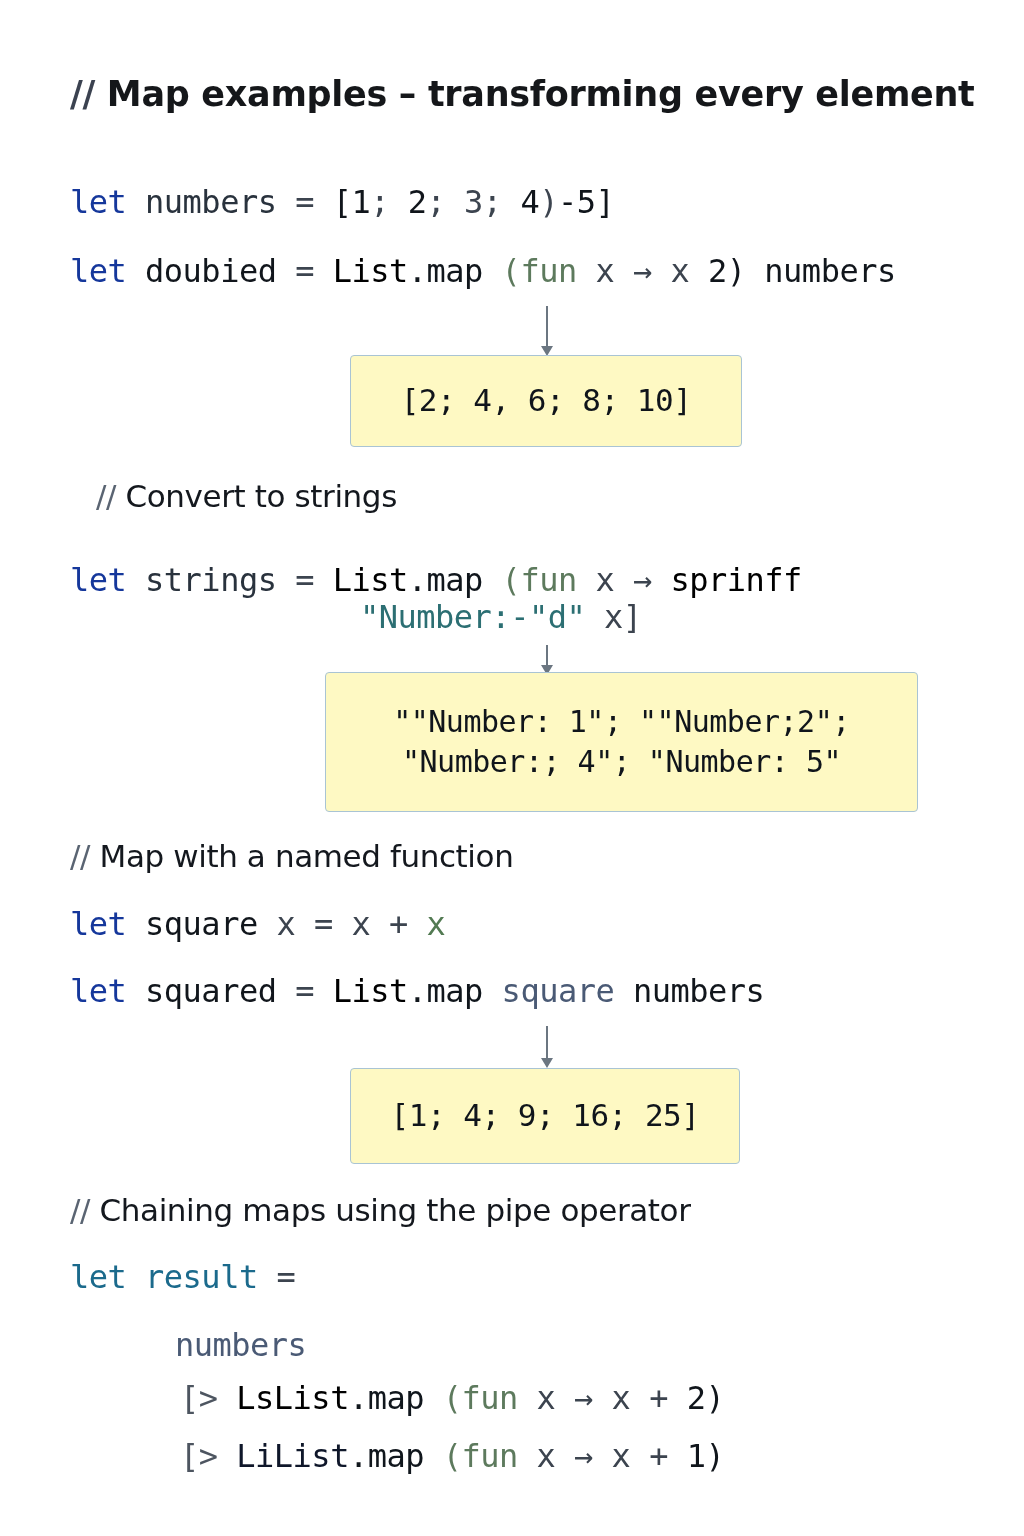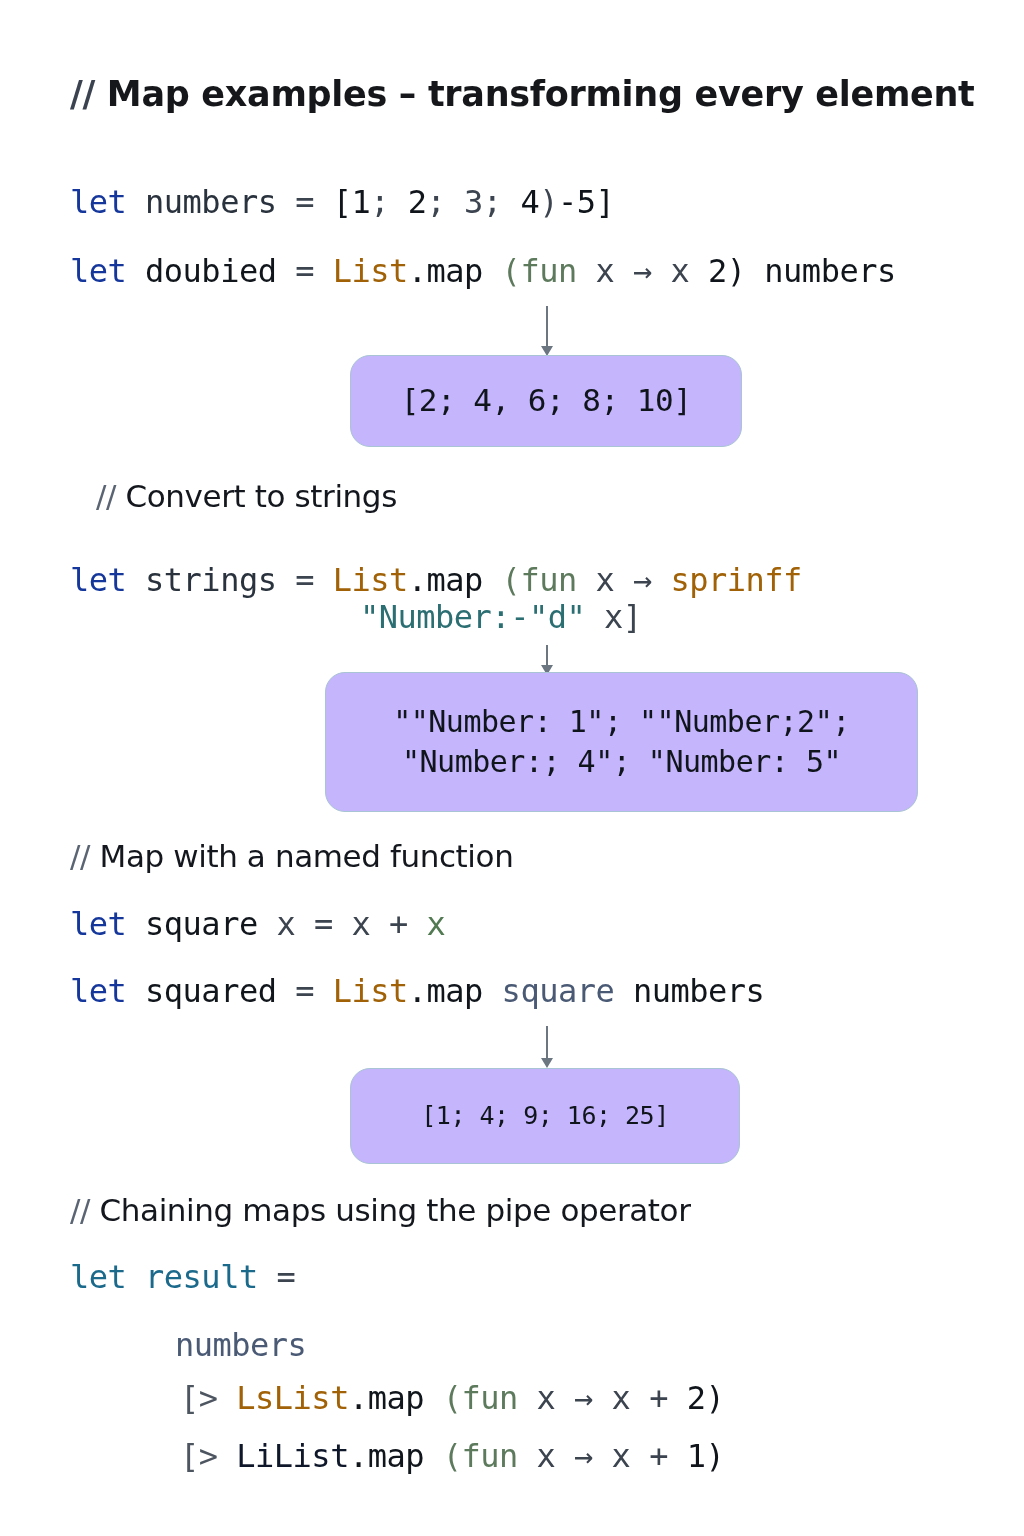--- a/index.html
+++ b/index.html
@@ -57,38 +57,38 @@
   }
   .comment-line .slashes {
     color: #5a6472;
     font-family: "DejaVu Sans", sans-serif;
   }
 
   .kw-let     { color: #15379b; font-family: "DejaVu Sans Mono", monospace; }
   .kw-let-alt { color: #1b6a8c; font-family: "DejaVu Sans Mono", monospace; }
   .ident      { color: #29323d; }
   .ident-dk   { color: #11161c; }
-  .mod-teal   { color: #a16207; }
+  .mod-teal   { color: #000000; }
   .mod-teal2  { color: #0f172a; }
   .dotmap     { color: #10161c; }
   .fun-green  { color: #5d7a5d; }
   .str-teal   { color: #2c6f73; }
   .op-gray    { color: #3c444f; }
   .num-dark   { color: #10151b; }
   .x-green    { color: #527a52; }
   .arrow      { color: #3c444f; }
   .pipe-gray  { color: #4d5560; }
   .sq-blue    { color: #4a5a75; }
 
   .result-box {
     position: absolute;
     box-sizing: border-box;
-    background: #c4b5fd;
+    background: #fef9c3;
     border: 1.6px solid #a9c4d4;
-    border-radius: 20px;
+    border-radius: 4px;
     display: flex;
     flex-direction: column;
     align-items: center;
     justify-content: center;
     font-family: "DejaVu Sans Mono", monospace;
     color: #10151b;
     letter-spacing: -0.5px;
   }
   .result-box .rb-line { white-space: nowrap; line-height: 1.34; }
 
@@ -134,18 +134,18 @@
         <div class="rb-line">[2; 4, 6; 8; 10]</div>
       </div>
       <div class="arrow-down" style="left: 546px; top: 645px; height: 20px;"></div>
       <div class="arrow-head" style="left: 541px; top: 665px;"></div>
       <div class="result-box" style="left: 325px; top: 672px; width: 593px; height: 140px; font-size: 30px;">
         <div class="rb-line">""Number: 1";  ""Number;2";</div>
         <div class="rb-line">"Number:; 4";  "Number: 5"</div>
       </div>
       <div class="arrow-down" style="left: 546px; top: 1026px; height: 32px;"></div>
       <div class="arrow-head" style="left: 541px; top: 1058px;"></div>
-      <div class="result-box" style="left: 350px; top: 1068px; width: 390px; height: 96px; font-size: 25px;">
+      <div class="result-box" style="left: 350px; top: 1068px; width: 390px; height: 96px; font-size: 31px;">
         <div class="rb-line">[1; 4; 9; 16; 25]</div>
       </div>
     </div>
 
 </div>
 
 </body></html>

